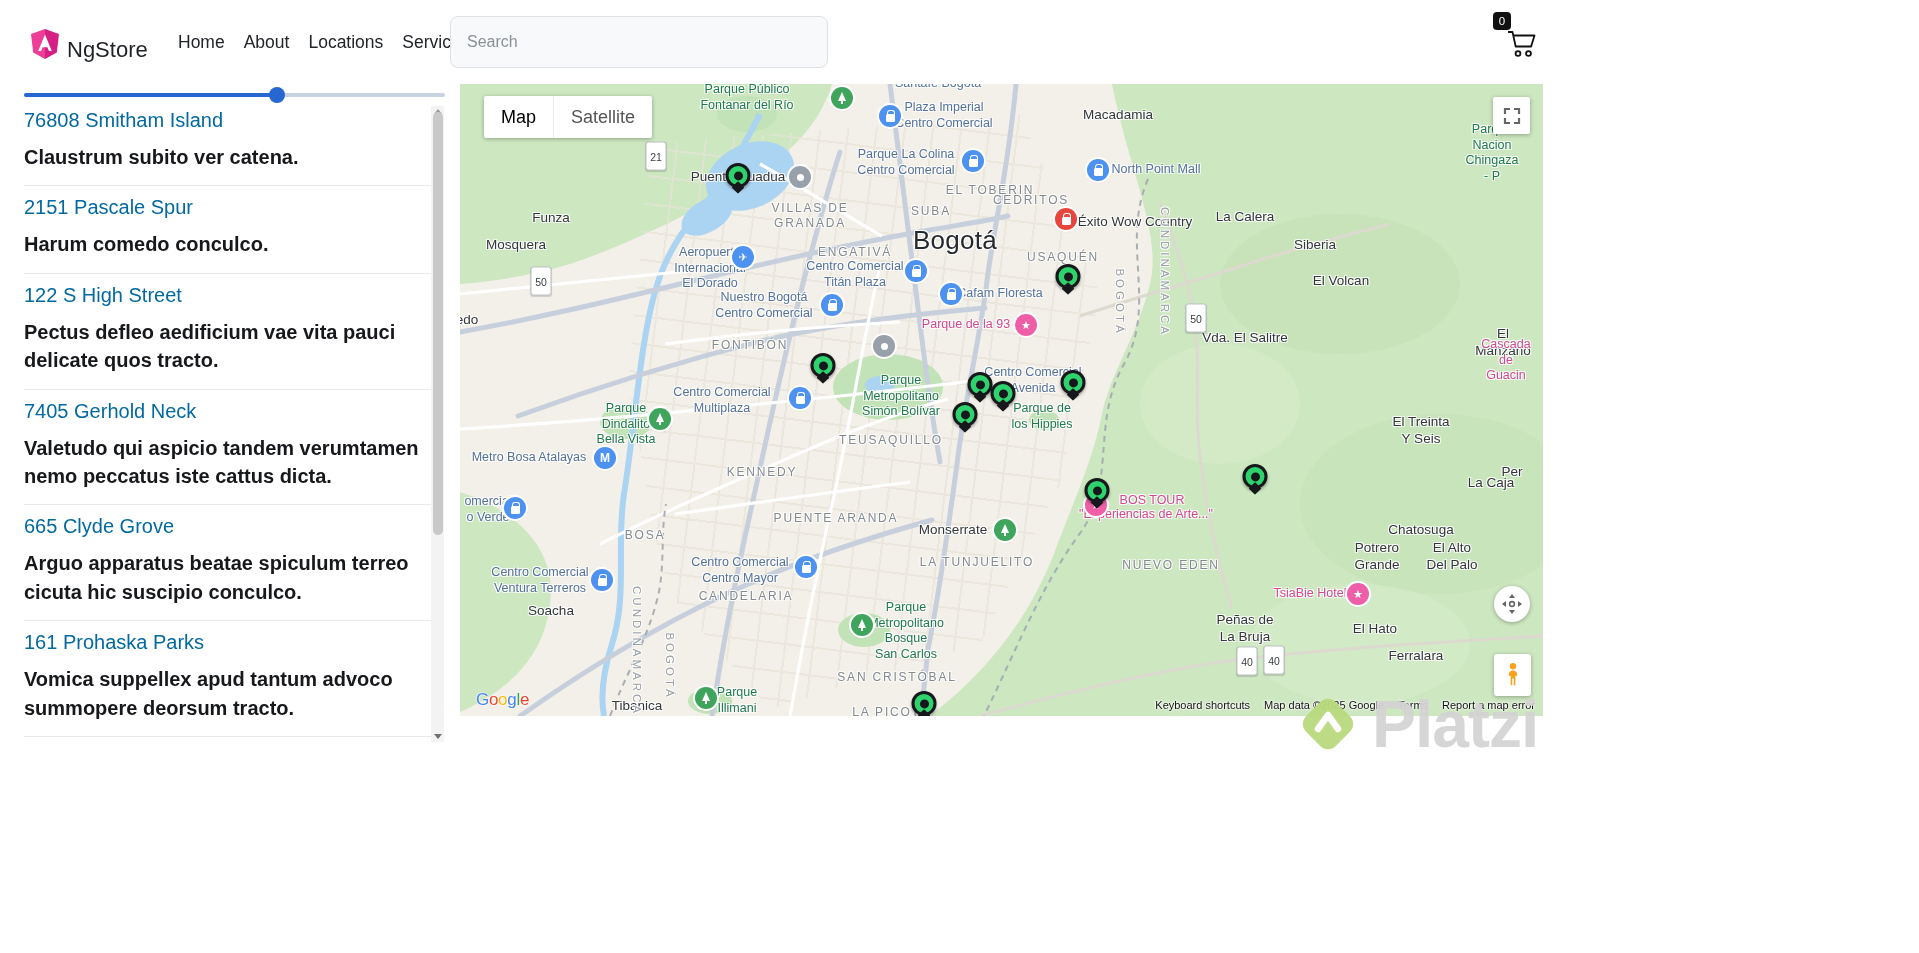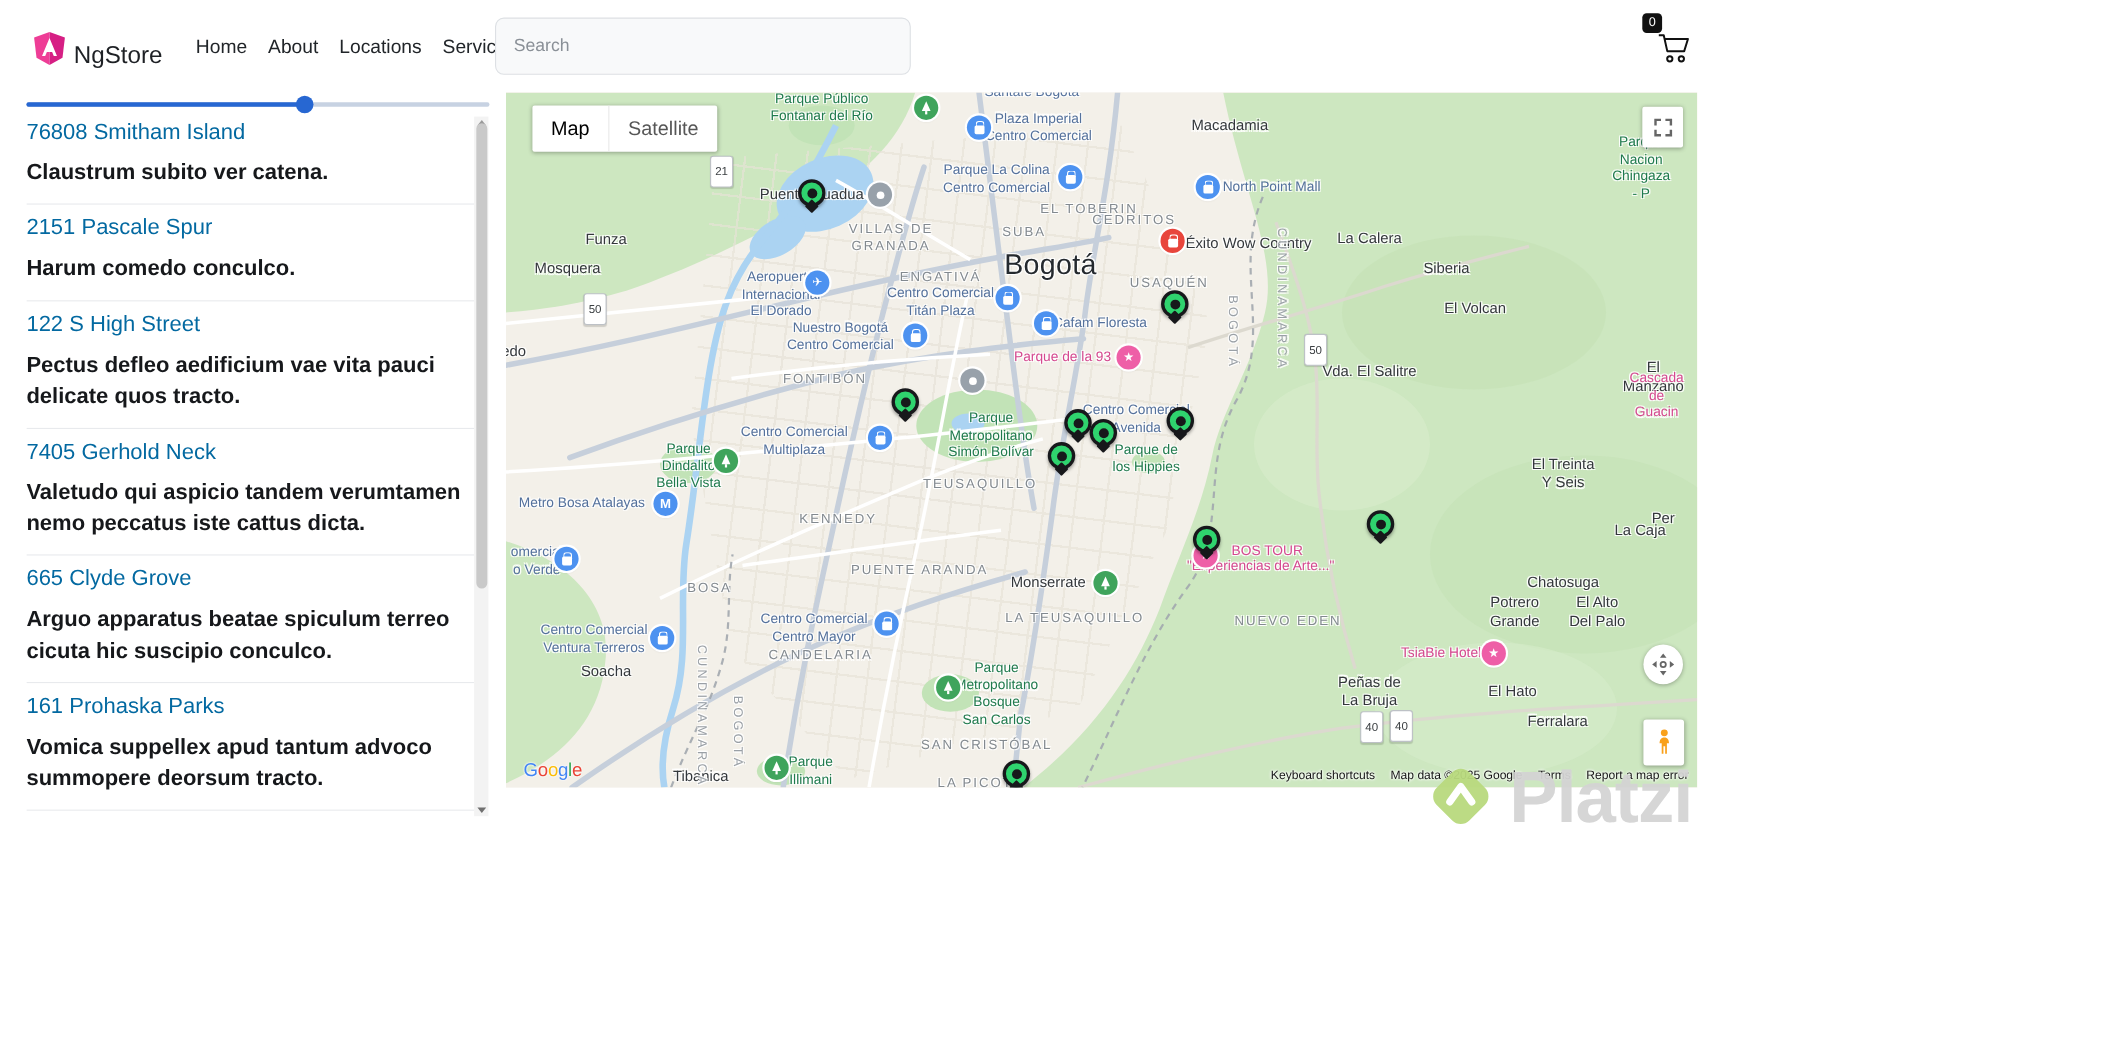--- a/index.html
+++ b/index.html
@@ -268,21 +268,21 @@
         <div class="mlabel district" style="left: 530px; top: 106px;">EL TOBERIN</div>
         <div class="mlabel district" style="left: 350px; top: 132px;">VILLAS DE
 GRANADA</div>
         <div class="mlabel district" style="left: 395px; top: 168px;">ENGATIVÁ</div>
         <div class="mlabel district" style="left: 603px; top: 173px;">USAQUÉN</div>
         <div class="mlabel district" style="left: 290px; top: 261px;">FONTIBÓN</div>
         <div class="mlabel district" style="left: 431px; top: 356px;">TEUSAQUILLO</div>
         <div class="mlabel district" style="left: 302px; top: 388px;">KENNEDY</div>
         <div class="mlabel district" style="left: 376px; top: 434px;">PUENTE ARANDA</div>
         <div class="mlabel district" style="left: 185px; top: 451px;">BOSA</div>
-        <div class="mlabel district" style="left: 517px; top: 478px;">LA TEUSAQUILLO</div>
+        <div class="mlabel district" style="left: 517px; top: 478px;">LA TUNJUELITO</div>
         <div class="mlabel district" style="left: 286px; top: 512px;">CANDELARIA</div>
         <div class="mlabel district" style="left: 437px; top: 593px;">SAN CRISTÓBAL</div>
         <div class="mlabel district" style="left: 431px; top: 628px;">LA PICOTA</div>
         <div class="mlabel district" style="left: 711px; top: 481px;">NUEVO EDEN</div>
         <div class="mlabel town" style="left: 91px; top: 134px;">Funza</div>
         <div class="mlabel town" style="left: 56px; top: 161px;">Mosquera</div>
         <div class="mlabel town" style="left: 91px; top: 527px;">Soacha</div>
         <div class="mlabel town" style="left: 177px; top: 622px;">Tibanica</div>
         <div class="mlabel town" style="left: 785px; top: 133px;">La Calera</div>
         <div class="mlabel town" style="left: 855px; top: 161px;">Siberia</div>

